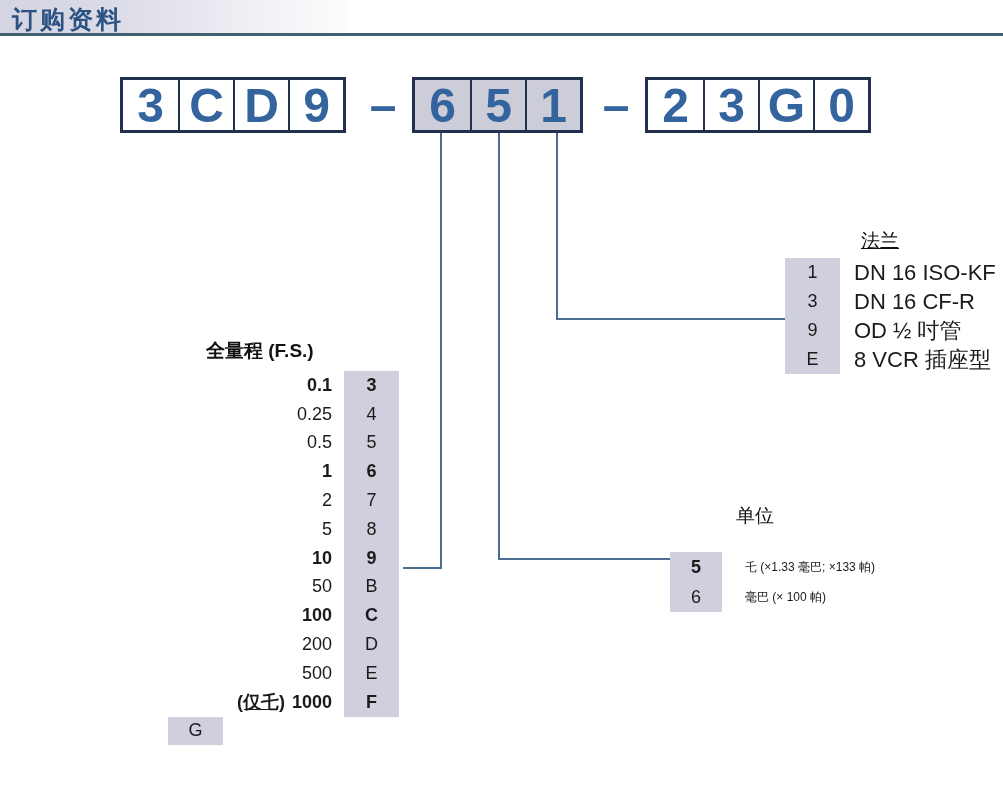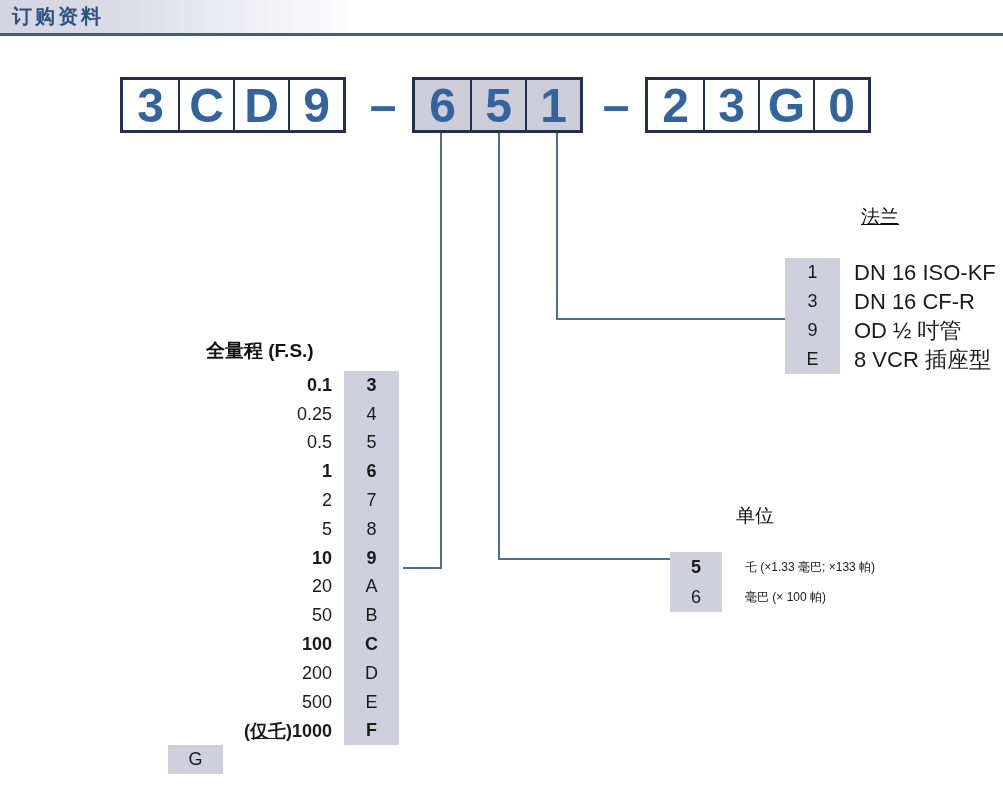--- a/index.html
+++ b/index.html
@@ -11,21 +11,21 @@
     color:#1a1a1a;
     overflow:hidden;
   }
   
   .header-bar{
     position:absolute;left:0;top:0;width:347px;height:33px;
     background:linear-gradient(to right,#d4d4e2 0%,#dcdce8 35%,#fdfdfe 100%);
   }
   .header-title{
     position:absolute;left:12px;top:3px;
-    font-size:20px;font-weight:bold;letter-spacing:3px;
+    font-size:25px;font-weight:bold;letter-spacing:3px;
     color:#2b5280;
   }
   .header-rule{
     position:absolute;left:0;top:33px;width:1003px;height:3px;
     background:#3d6370;
   }
   
   .pn-group{
     position:absolute;top:77px;
     display:flex;
@@ -58,21 +58,21 @@
     font-size:18px;color:#1a1a1a;
     box-sizing:border-box;
   }
   .bold{font-weight:bold;}
   
   .fs-rows{position:absolute;left:156px;top:371px;}
   .fs-row{display:flex;align-items:center;height:28.8px;}
   .fs-val{
     width:176px;text-align:right;font-size:18px;white-space:nowrap;
   }
-  .fs-prefix{text-decoration:underline;}
+  .fs-prefix{margin-right:7px;text-decoration:underline;}
   .fs-row .code-cell{width:55px;height:28.8px;margin-left:12px;}
   
   .unit-rows{position:absolute;left:670px;top:552px;}
   .unit-row{display:flex;align-items:center;height:30px;}
   .unit-row .code-cell{width:52px;height:30px;}
   .unit-label{margin-left:23px;font-size:12px;white-space:nowrap;}
   
   .flange-rows{position:absolute;left:785px;top:258px;}
   .flange-row{display:flex;align-items:center;height:29px;}
   .flange-row .code-cell{width:55px;height:29px;}
@@ -144,24 +144,20 @@
     </div>
     <div class="fs-row">
       <span class="fs-val"><span class="fs-prefix"></span><span>5</span></span>
       <span class="code-cell">8</span>
     </div>
     <div class="fs-row">
       <span class="fs-val bold"><span class="fs-prefix"></span><span>10</span></span>
       <span class="code-cell bold">9</span>
     </div>
     <div class="fs-row">
-      <span class="fs-val"><span class="fs-prefix"></span><span>20</span></span>
-      <span class="code-cell">A</span>
-    </div>
-    <div class="fs-row">
       <span class="fs-val"><span class="fs-prefix"></span><span>50</span></span>
       <span class="code-cell">B</span>
     </div>
     <div class="fs-row">
       <span class="fs-val bold"><span class="fs-prefix"></span><span>100</span></span>
       <span class="code-cell bold">C</span>
     </div>
     <div class="fs-row">
       <span class="fs-val"><span class="fs-prefix"></span><span>200</span></span>
       <span class="code-cell">D</span>
@@ -184,21 +180,21 @@
     <div class="unit-row">
       <span class="code-cell bold">5</span>
       <span class="unit-label">乇 (×1.33 毫巴; ×133 帕)</span>
     </div>
     <div class="unit-row">
       <span class="code-cell">6</span>
       <span class="unit-label">毫巴 (× 100 帕)</span>
     </div>
   </div>
 
-  <div class="tbl-title" style="left:861px;top:204px;text-decoration:underline;">法兰</div>
+  <div class="tbl-title" style="left:861px;top:228px;text-decoration:underline;">法兰</div>
   <div class="flange-rows">
     <div class="flange-row">
       <span class="code-cell">1</span>
       <span class="flange-label">DN 16 ISO-KF</span>
     </div>
     <div class="flange-row">
       <span class="code-cell">3</span>
       <span class="flange-label">DN 16 CF-R</span>
     </div>
     <div class="flange-row">

